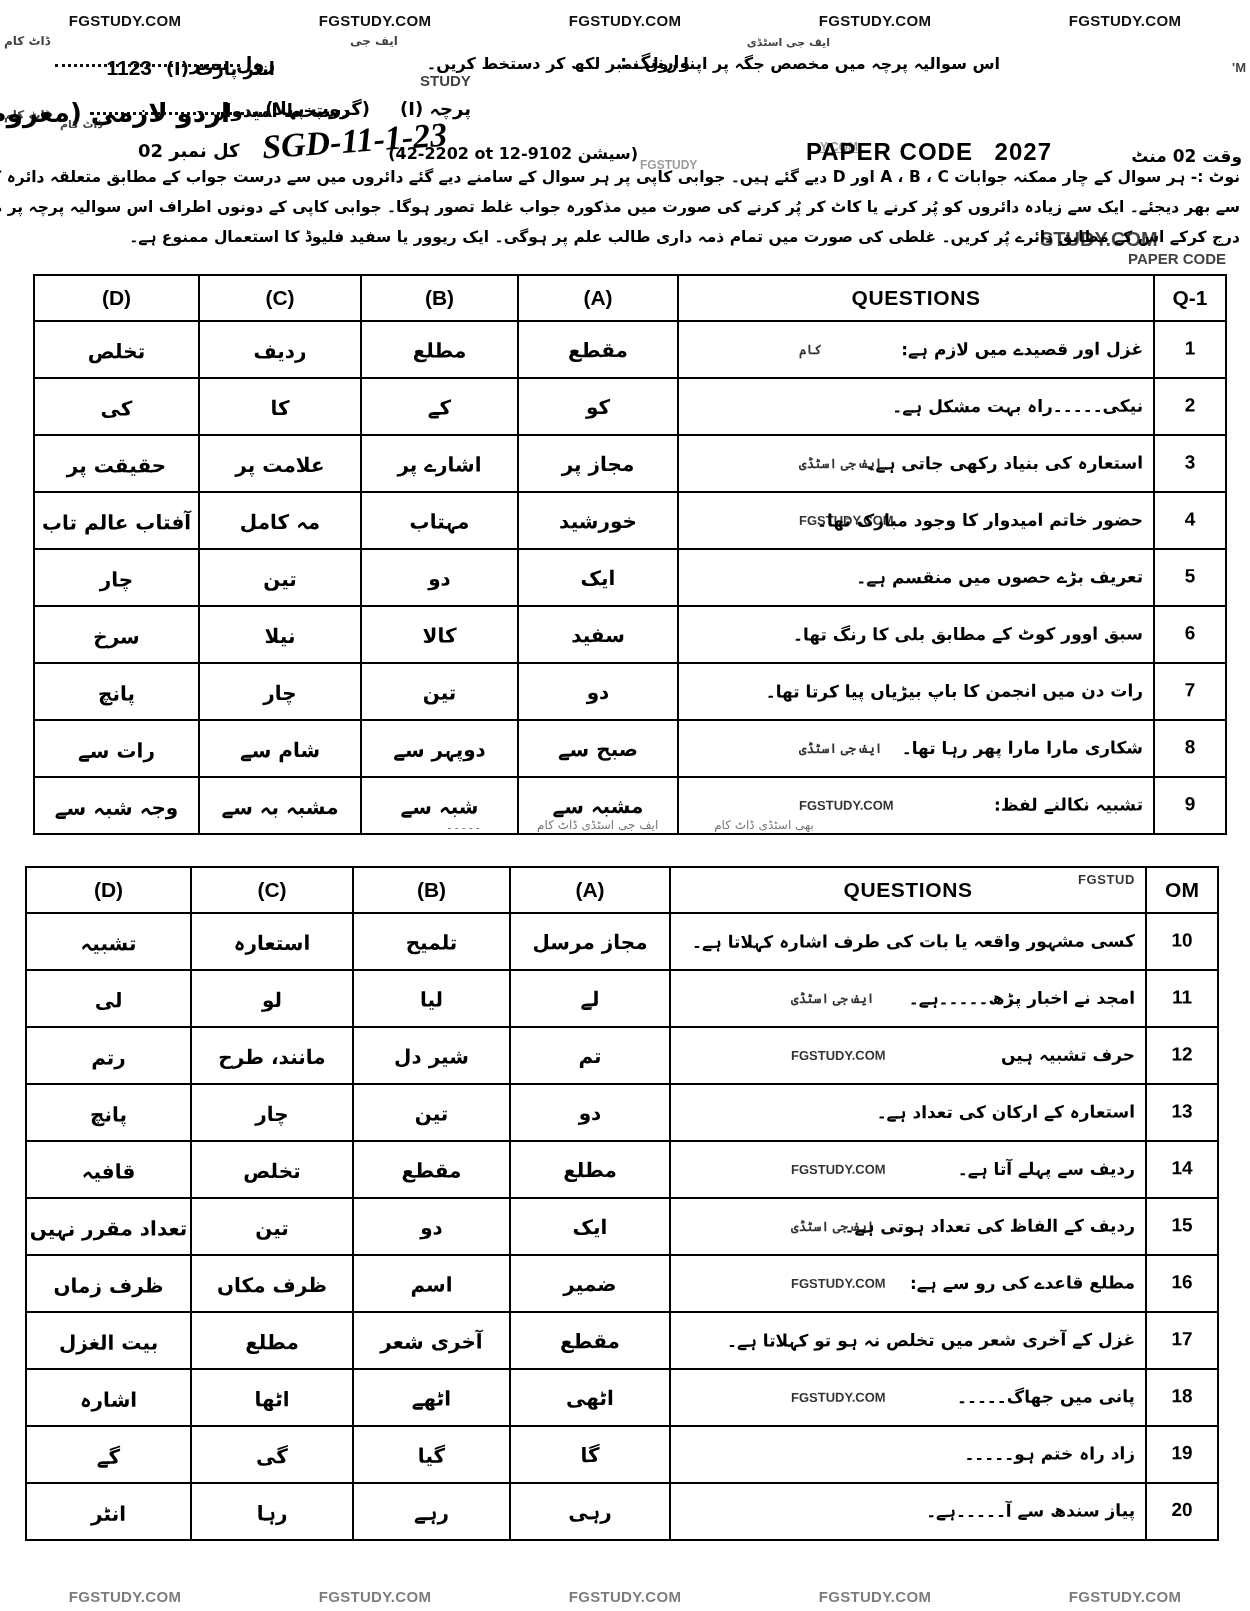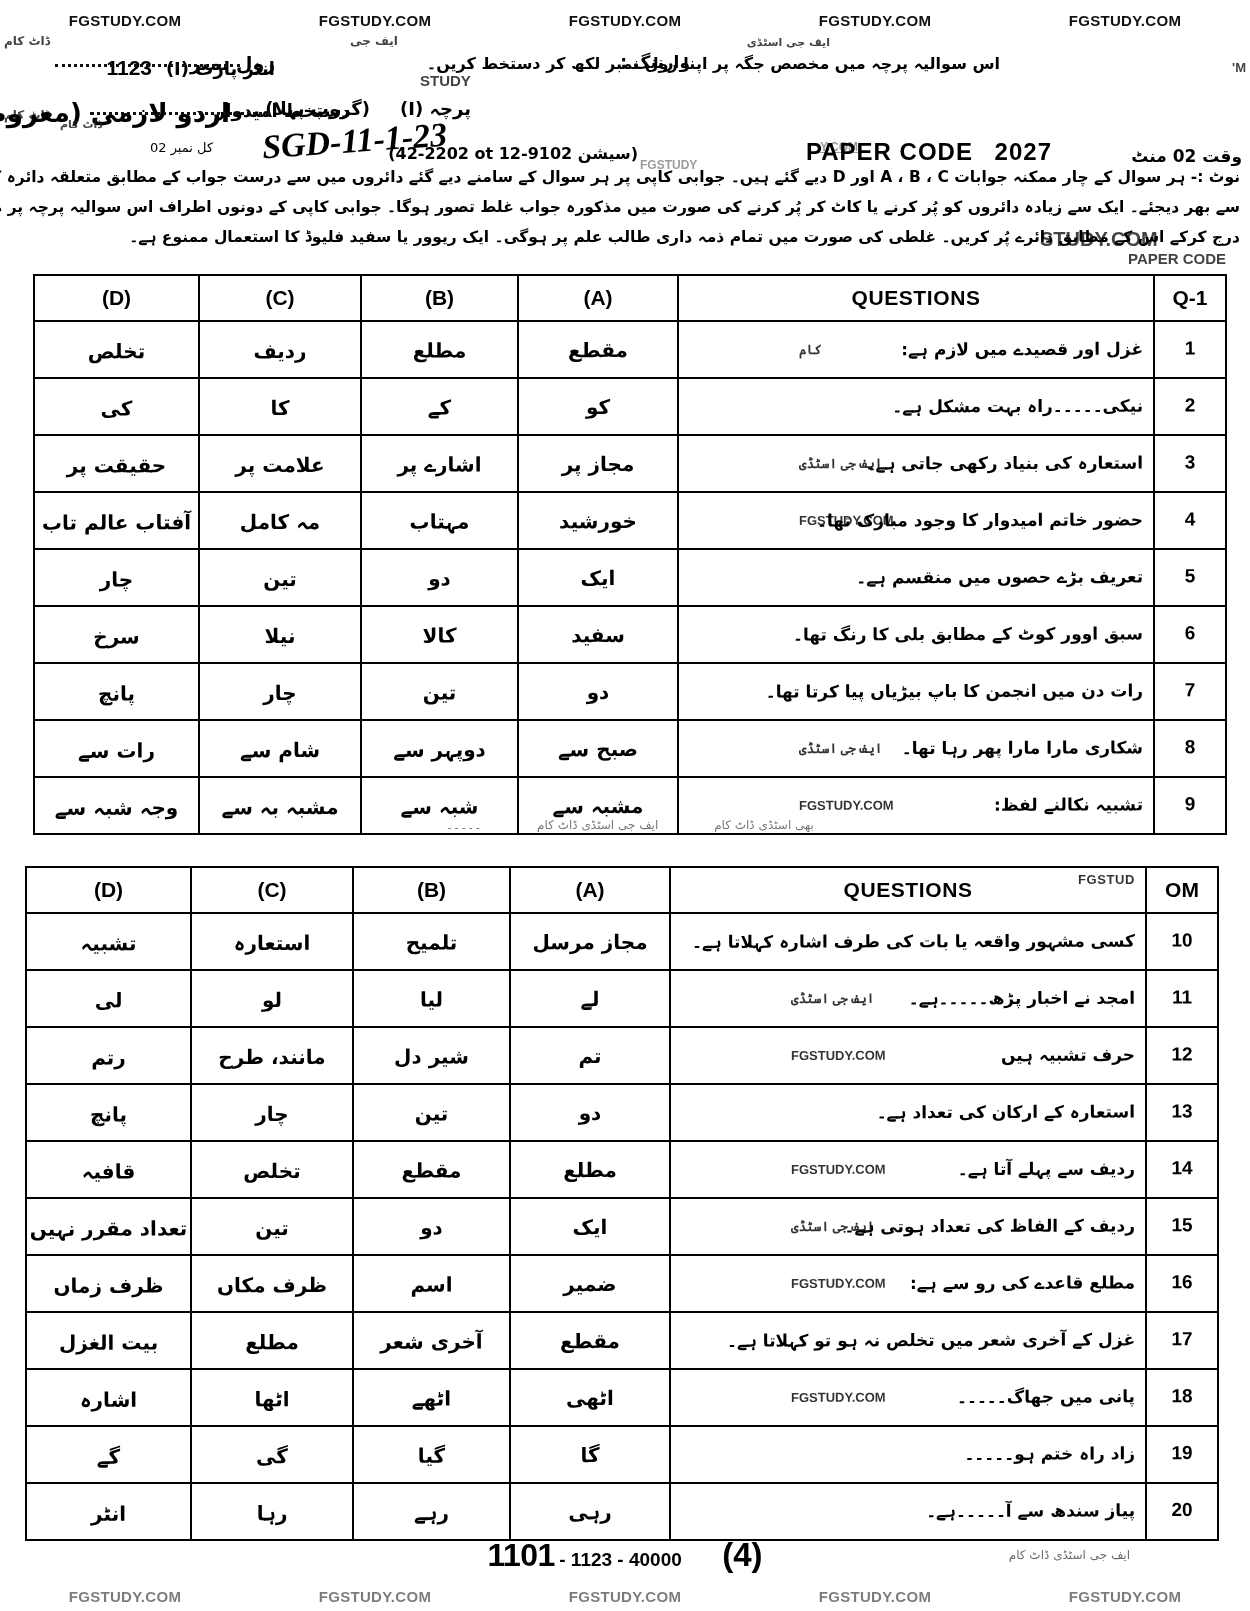--- a/index.html
+++ b/index.html
@@ -35,21 +35,21 @@
   .h-group{right:880px;top:68px;font-size:18px;font-weight:bold;}
   .h-session{right:612px;top:70px;font-size:16px;font-weight:bold;margin-top:44px;}
   .h-pcode{right:198px;top:108px;font-size:24px;font-weight:bold;letter-spacing:1px;}
   .h-time{right:8px;top:116px;font-size:17px;font-weight:bold;}
 
   .h-roll{left:190px;top:22px;font-size:19px;font-weight:bold;}
   .h-rolldots{left:55px;top:34px;width:185px;border-bottom:3px dotted #111;}
   .h-sign{left:215px;top:70px;font-size:18px;font-weight:bold;}
   .h-signdots{left:90px;top:82px;width:180px;border-bottom:3px dotted #111;}
   .h-paper1{left:400px;top:68px;font-size:18px;font-weight:bold;}
-  .h-total{left:150px;top:110px;font-size:13px;font-weight:normal;}
+  .h-total{left:138px;top:110px;font-size:18px;font-weight:bold;}
   .h-hand{left:262px;top:92px;font-size:34px;font-style:italic;font-weight:bold;
           font-family:"Liberation Serif","DejaVu Serif",serif;transform:rotate(-4deg);}
 
   
   .note{position:absolute;left:18px;right:10px;top:162px;height:102px;
         direction:rtl;text-align:right;font-size:15.5px;line-height:1.95;font-weight:bold;}
   .note div{white-space:nowrap;}
 
   
   .tbl{position:absolute;border-collapse:collapse;table-layout:fixed;}
@@ -343,26 +343,20 @@
           <td class="opt c-d"><span>انٹر</span></td>
           <td class="opt c-c"><span>رہا</span></td>
           <td class="opt c-b"><span>رہے</span></td>
           <td class="opt c-a"><span>رہی</span></td>
           <td class="qst c-q"><span>پیاز سندھ سے آ۔۔۔۔۔ہے۔</span></td>
           <td class="num c-n"><span>20</span></td>
         </tr>
       </tbody>
   </table>
 
-  <div class="foot">
-    <span class="f1">1101</span>
-    <span class="f2">- 1123 - 40000</span>
-    <span class="f3">(4)</span>
-    <span class="f4 urdu">ایف جی اسٹڈی ڈاٹ کام</span>
-  </div>
 
   <div class="wm-row wm-bottom">
     <span>FGSTUDY.COM</span>
     <span>FGSTUDY.COM</span>
     <span>FGSTUDY.COM</span>
     <span>FGSTUDY.COM</span>
     <span>FGSTUDY.COM</span>
   </div>
 
 </div>

